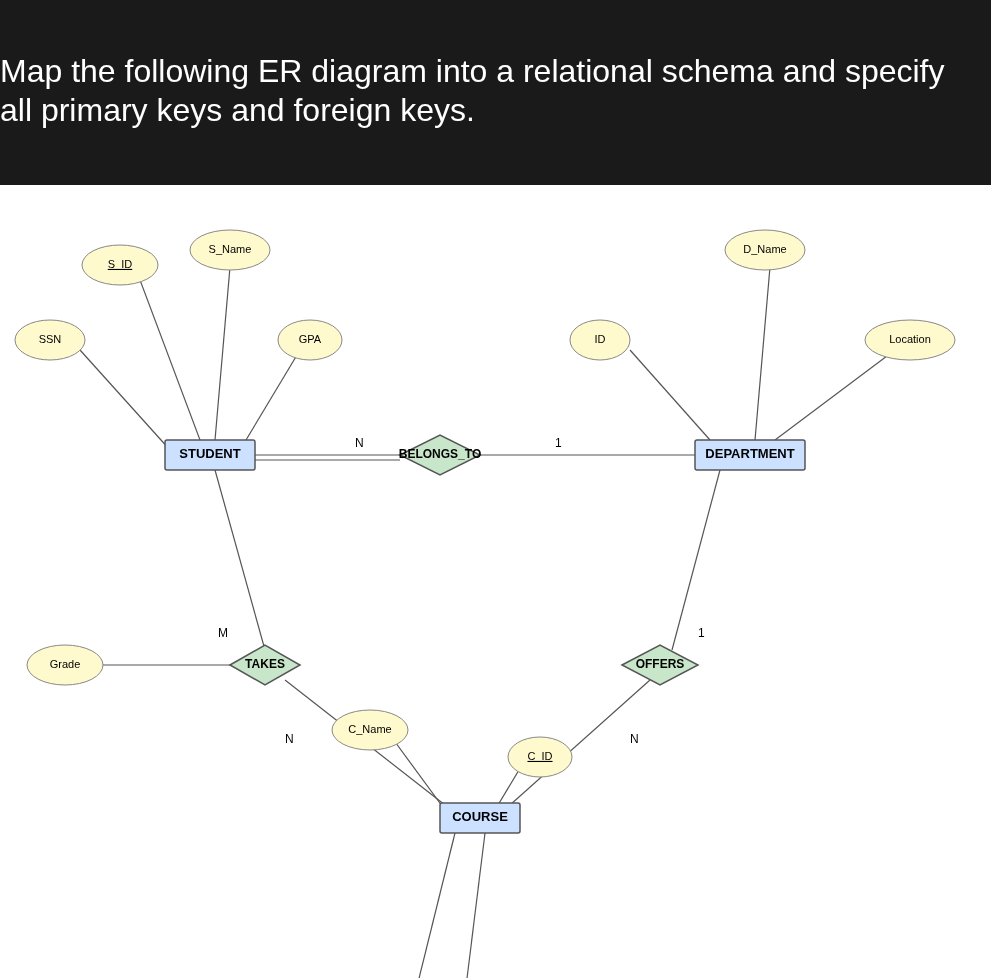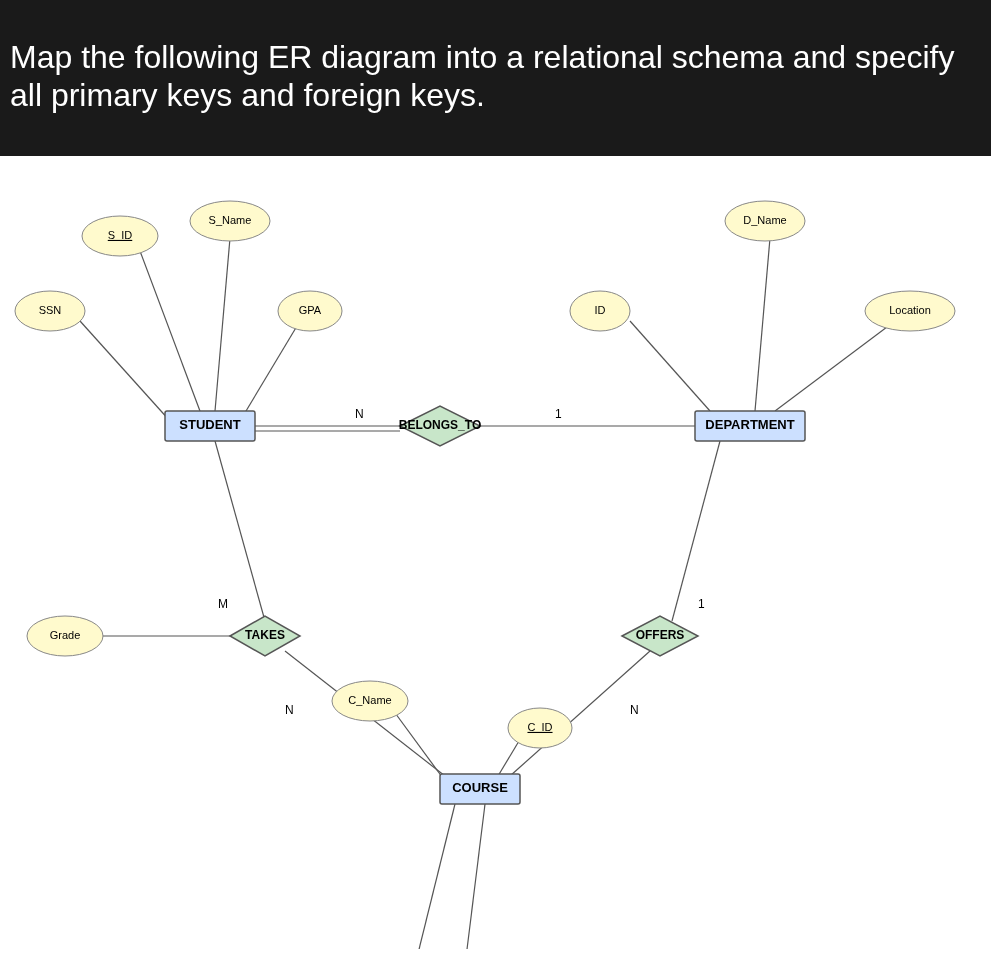--- a/index.html
+++ b/index.html
@@ -1,25 +1,25 @@
 <!DOCTYPE html>
 <html><head>
   <meta charset="utf-8">
   <style>
     * { margin: 0; padding: 0; box-sizing: border-box; }
     body { width: 991px; height: 978px; background: #fff; font-family: Arial, sans-serif; overflow: hidden; }
 
     #header {
       background: #1a1a1a;
       color: #fff;
-      padding: 20px 10px 24px 10px;
+      padding: 20px 10px 24px 0;
       font-size: 32px;
       font-weight: 400;
       line-height: 1.2;
-      height: 156px;
+      height: 185px;
       display: flex;
       align-items: center;
     }
 
     #diagram-area {
       background: #fff;
       width: 991px;
       height: 793px;
       position: relative;
     }

